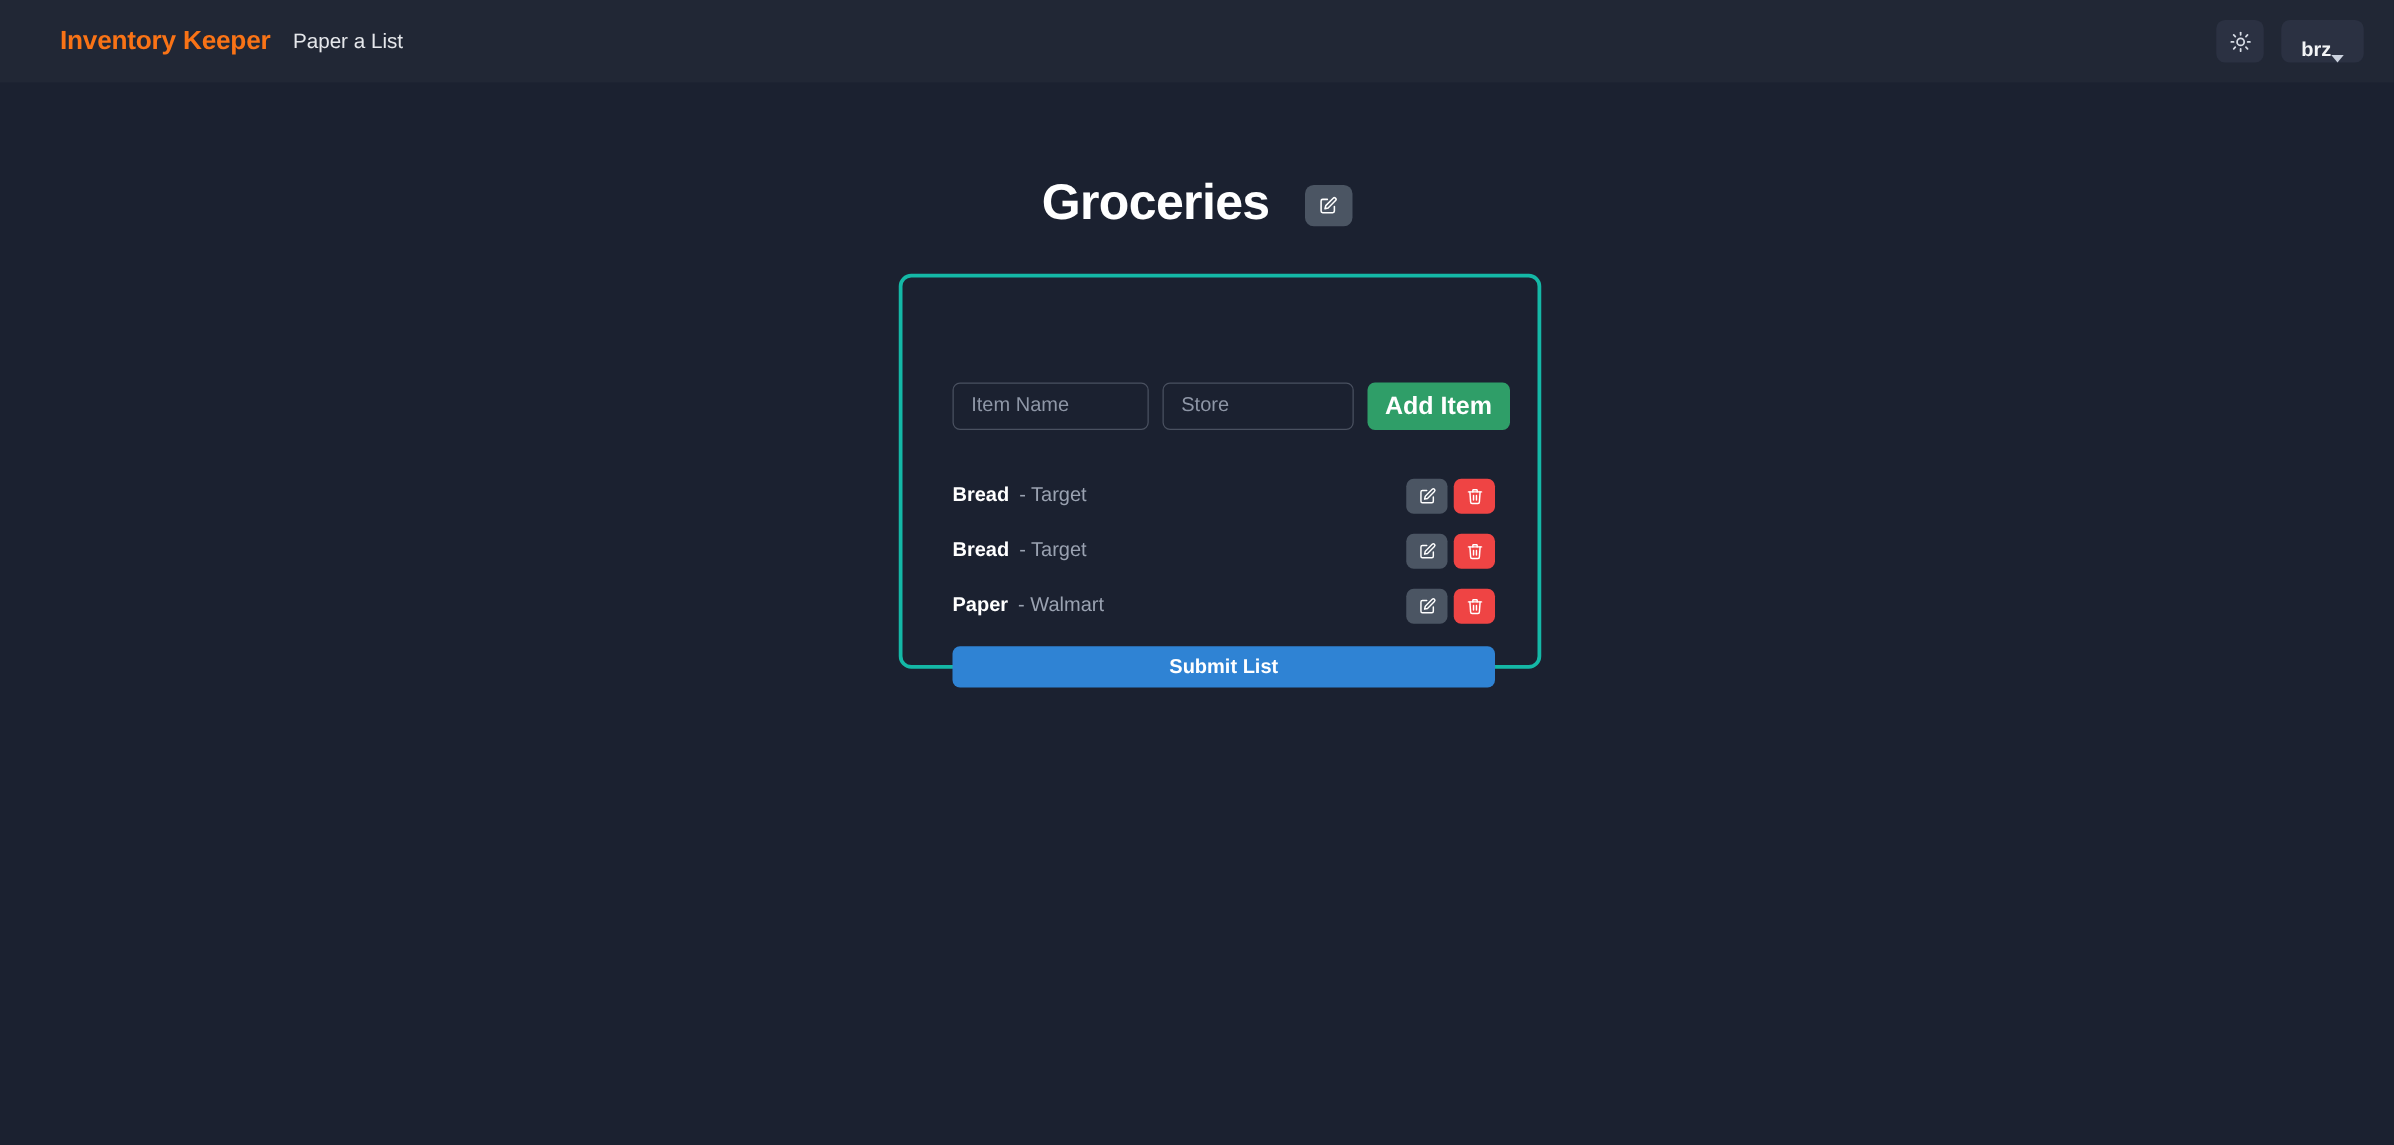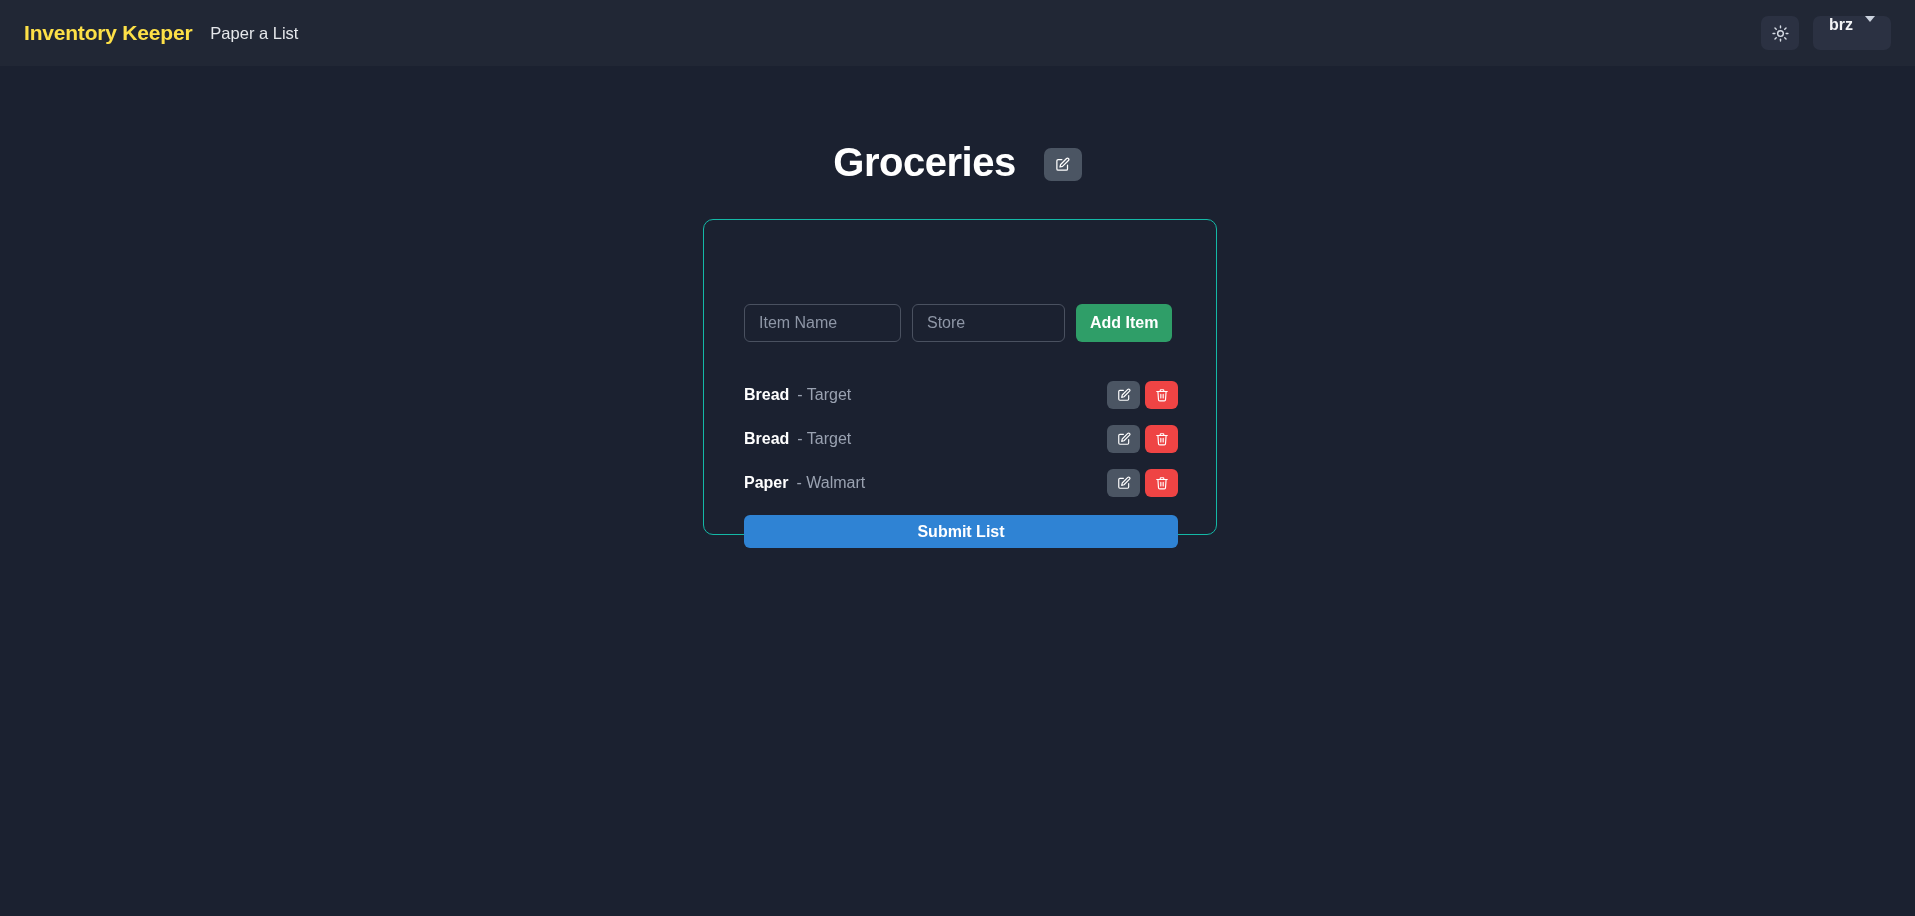--- a/index.html
+++ b/index.html
@@ -20,22 +20,23 @@
     width: 1915px;
     height: 66px;
     background: #212735;
     display: flex;
     align-items: center;
     padding: 0 24px;
   }
   .brand {
     font-size: 21px;
     font-weight: bold;
-    color: #fde047;
+    color: #f97316;
     letter-spacing: -0.2px;
+    margin-left: 24px;
   }
   .nav-link {
     margin-left: 18px;
     font-size: 16.5px;
     color: #e5e7eb;
     text-decoration: none;
     font-weight: 400;
   }
   .nav-right {
     margin-left: auto;
@@ -53,22 +54,22 @@
     align-items: center;
     justify-content: center;
     cursor: pointer;
   }
   .user-menu {
     height: 34px;
     background: #2b3142;
     border: none;
     border-radius: 7px;
     display: flex;
-    align-items: flex-start;
-    gap: 12px;
+    align-items: flex-end;
+    gap: 0;
     padding: 0 16px;
     cursor: pointer;
   }
   .user-menu-label {
     font-size: 16px;
     font-weight: bold;
     color: #f3f4f6;
   }
   .caret {
     width: 0; height: 0;
@@ -103,25 +104,25 @@
     display: flex;
     align-items: center;
     justify-content: center;
     cursor: pointer;
     margin-top: 4px;
   }
 
   
   .card {
     position: absolute;
-    left: 703px;
+    left: 719px;
     top: 219px;
     width: 514px;
     height: 316px;
-    border: 1px solid #14b8a6;
+    border: 3px solid #14b8a6;
     border-radius: 10px;
     background: transparent;
     padding: 0 40px;
   }
 
   .add-row {
     position: absolute;
     left: 40px;
     top: 84px;
     display: flex;
@@ -142,21 +143,21 @@
   #item-name-input { width: 157px; }
   #store-input { width: 153px; }
 
   .add-item-btn {
     height: 38px;
     padding: 0 14px;
     background: #2f9e68;
     border: none;
     border-radius: 6px;
     color: #ffffff;
-    font-size: 16px;
+    font-size: 20px;
     font-weight: bold;
     font-family: "Liberation Sans", sans-serif;
     cursor: pointer;
   }
 
   
   .item-list {
     position: absolute;
     left: 40px;
     top: 157px;

